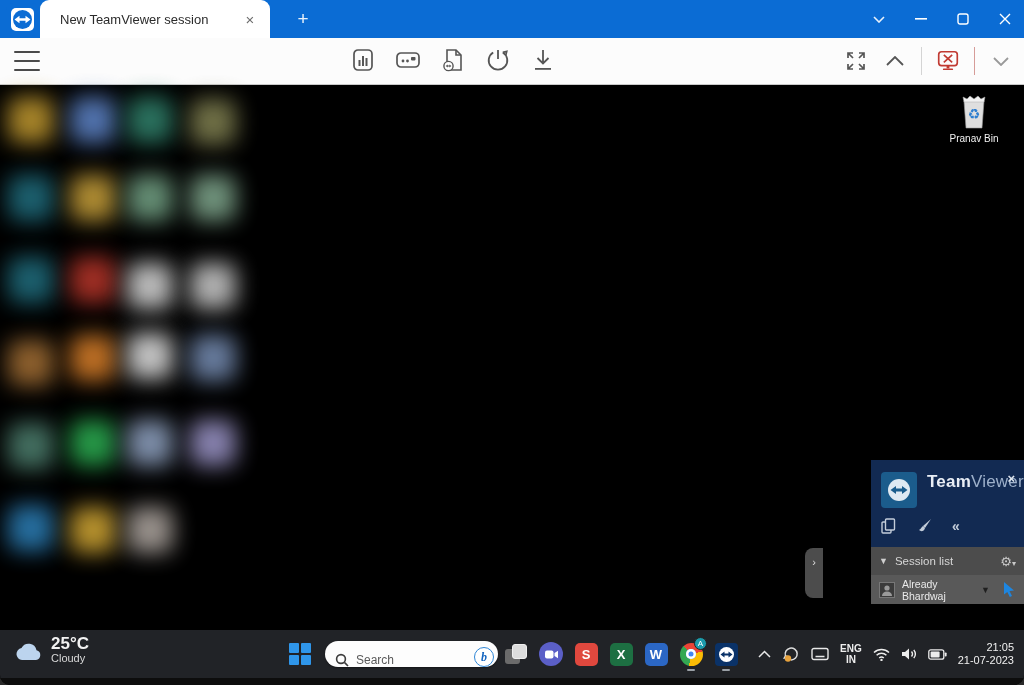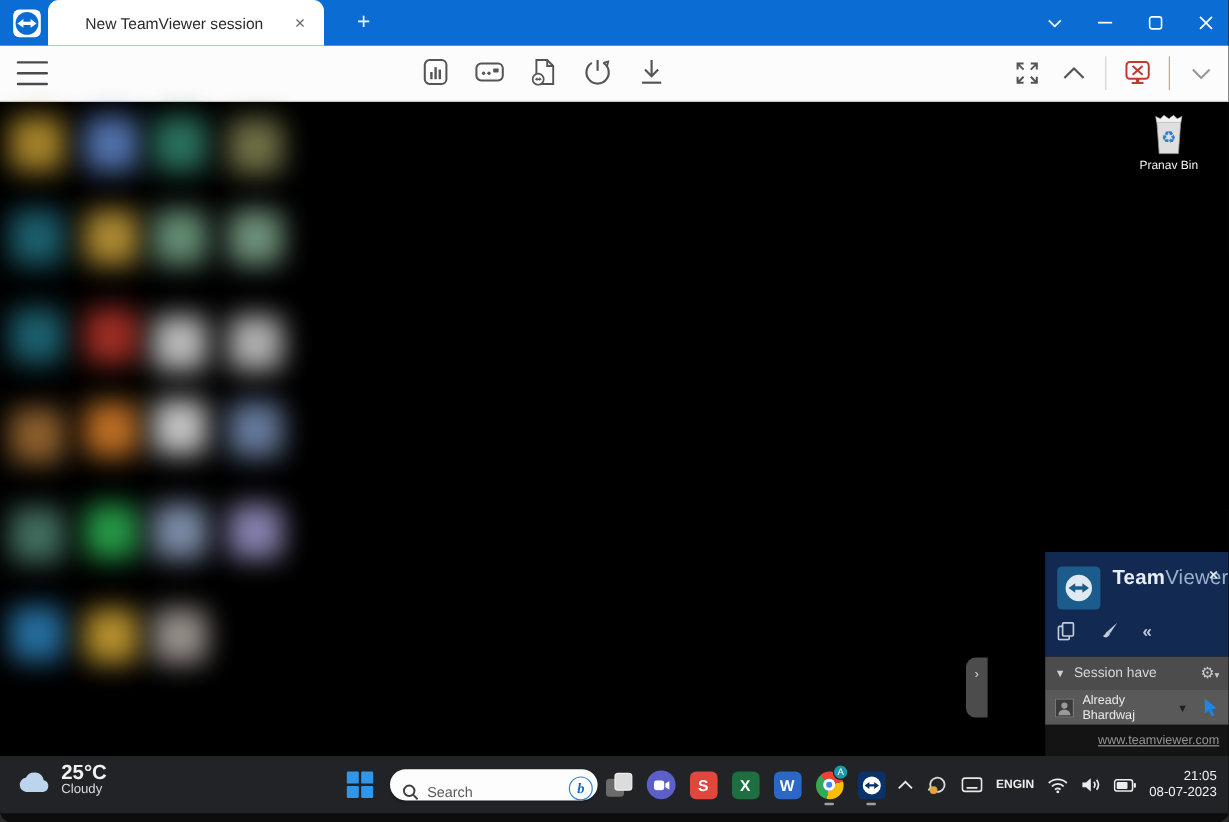--- a/index.html
+++ b/index.html
@@ -10,21 +10,21 @@
     --panel-header-blue:#122a52;
     --panel-gray:#4c4c4c;
   }
   *{margin:0;padding:0;box-sizing:border-box;}
   body{background:#2a2a2a;font-family:"Liberation Sans",sans-serif;}
   .screen{position:relative;width:1024px;height:685px;background:#000;overflow:hidden;border-radius:0 0 10px 10px;}
 
   
   .titlebar{position:absolute;top:0;left:0;right:0;height:38px;background:var(--titlebar-blue);}
   .tv-logo-sq{position:absolute;left:6px;top:3px;width:33px;height:33px;border-radius:7px;background:var(--titlebar-blue);display:flex;align-items:center;justify-content:center;}
-  .tab{position:absolute;left:40px;top:0;width:230px;height:38px;background:#fff;border-radius:9px 9px 0 0;display:flex;align-items:center;padding:0 10px 0 31px;}
+  .tab{position:absolute;left:40px;top:0;width:230px;height:38px;background:#fff;border-radius:9px 9px 0 0;display:flex;align-items:center;padding:0 10px 0 20px;}
   .tab-title{font-size:13px;color:#2b2b2b;flex:1;white-space:nowrap;overflow:hidden;}
   .tab-close{color:#6d6d6d;font-size:15px;width:20px;height:20px;display:flex;align-items:center;justify-content:center;border-radius:4px;cursor:default;}
   .newtab{position:absolute;left:292px;top:8px;width:22px;height:22px;color:#eaf2fb;font-size:19px;font-weight:300;display:flex;align-items:center;justify-content:center;}
   .win-controls{position:absolute;right:10px;top:0;height:38px;display:flex;align-items:center;gap:24px;color:#fff;}
   .win-btn{width:18px;height:18px;display:flex;align-items:center;justify-content:center;}
 
   
   .toolbar{position:absolute;top:38px;left:0;right:0;height:47px;background:var(--toolbar-bg);border-bottom:1px solid #c9c9c9;}
   .hamburger{position:absolute;left:14px;top:13px;width:26px;height:20px;display:flex;flex-direction:column;justify-content:space-between;}
   .hamburger span{display:block;height:2px;background:#4a4a4a;border-radius:1px;}
@@ -79,21 +79,21 @@
   .app .runline{position:absolute;left:8px;bottom:-5px;width:8px;height:2.5px;border-radius:2px;background:#9aa0a6;}
   .sq-letter{width:23px;height:23px;border-radius:5px;color:#fff;font-weight:bold;font-size:13px;display:flex;align-items:center;justify-content:center;}
   .taskview-back{position:absolute;left:1px;bottom:2px;width:15px;height:15px;background:#6b6b6b;border-radius:3px;}
   .taskview-front{position:absolute;right:1px;top:2px;width:15px;height:15px;background:#dcdcdc;border-radius:3px;border:1px solid #efefef;}
   .chat{width:24px;height:24px;border-radius:50%;background:#5b5fc7;display:flex;align-items:center;justify-content:center;}
   .chrome{width:23px;height:23px;border-radius:50%;background:conic-gradient(from -45deg,#ea4335 0 33%,#fbbc05 33% 66%,#34a853 66% 100%);position:relative;}
   .chrome::after{content:"";position:absolute;left:6.5px;top:6.5px;width:10px;height:10px;border-radius:50%;background:#fff;box-shadow:inset 0 0 0 2.5px #fff, inset 0 0 0 10px #4285f4;}
   .chrome-badge{position:absolute;right:-4px;top:-5px;width:13px;height:13px;border-radius:50%;background:#1b9aaa;color:#fff;font-size:8px;display:flex;align-items:center;justify-content:center;border:1px solid #222;}
   .tv-task{width:23px;height:23px;border-radius:4px;background:#0a3268;display:flex;align-items:center;justify-content:center;}
   .tray{position:absolute;right:10px;top:0;height:48px;display:flex;align-items:center;gap:11px;}
-  .lang{display:flex;flex-direction:row;align-items:center;line-height:11px;color:#eee;font-size:10px;font-weight:bold;}
+  .lang{display:flex;flex-direction:column;align-items:center;line-height:11px;color:#eee;font-size:10px;font-weight:bold;}
   .clock{display:flex;flex-direction:column;align-items:flex-end;line-height:13.5px;color:#f0f0f0;font-size:11px;}
   .frame-bottom{position:absolute;left:0;top:678px;width:1024px;height:7px;background:#0d0d0d;}
   svg{display:block;}
 </style>
 </head>
 <body>
 
 <div class="screen">
 
   <div class="titlebar">
@@ -274,40 +274,37 @@
                 <path d="M15 1 L7 8 l2 2 Z" fill="#c3cdda"></path>
                 <path d="M7 8 C5 9 5.5 11 3 12 c2 2 5 1.5 6-2 Z" fill="#c3cdda"></path>
               </svg>
           </span>
           <span style="font-size:14px;font-weight:bold;color:#c3cdda;">«</span>
         </div>
       </div>
 
       <div class="tvp-session-h">
         <span class="caret">▼</span>
-        <span class="lbl">Session have</span>
+        <span class="lbl">Session list</span>
         <span class="gear"><span>⚙</span><small>▾</small></span>
       </div>
 
       <div class="tvp-user">
         <svg width="16" height="16" viewBox="0 0 16 16">
             <rect x="0.5" y="0.5" width="15" height="15" fill="#3b3b3b" stroke="#777" stroke-width="1"></rect>
             <circle cx="8" cy="6" r="2.6" fill="#9a9a9a"></circle>
             <path d="M3 14 c0-3 2.2-4.5 5-4.5 s5 1.5 5 4.5 Z" fill="#9a9a9a"></path>
           </svg>
         <span class="uname">Already Bhardwaj</span>
         <span class="ucaret">▼</span>
         <svg width="13" height="15" viewBox="0 0 13 15">
             <path d="M1 0 L11 8.5 L6.5 9 L9 14 L6.8 15 L4.3 10 L1 12.5 Z" fill="#1e86e0"></path>
           </svg>
       </div>
 
-      <div class="tvp-link">
-        <a href="#">www.teamviewer.com</a>
-      </div>
     </div>
   </div>
 
   <div class="taskbar">
     <div class="weather">
       <svg width="28" height="19" viewBox="0 0 28 19">
           <path d="M8 18 a6 6 0 0 1 -0.5-11.9 A8 8 0 0 1 22.5 8.2 A5 5 0 0 1 22 18 Z" fill="#bcd4ee"></path>
         </svg>
       <div class="weather-text">
         <span class="weather-temp">25°C</span>
@@ -406,19 +403,19 @@
       </span>
       <span>
         <svg width="19" height="11" viewBox="0 0 19 11">
             <rect x="0.8" y="0.8" width="15" height="9.4" rx="2" fill="none" stroke="#ececec" stroke-width="1.3"></rect>
             <rect x="2.6" y="2.6" width="9" height="5.8" rx="1" fill="#ececec"></rect>
             <rect x="16.8" y="3.5" width="1.8" height="4" rx="0.8" fill="#ececec"></rect>
           </svg>
       </span>
       <span class="clock">
         <span>21:05</span>
-        <span>08-07-2023</span>
+        <span>21-07-2023</span>
       </span>
     </div>
   </div>
 
   <div class="frame-bottom"></div>
 </div>
 
 </body></html>

